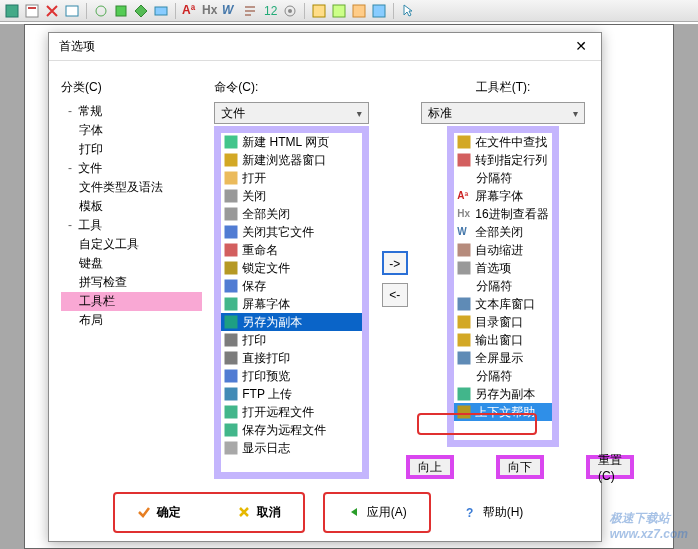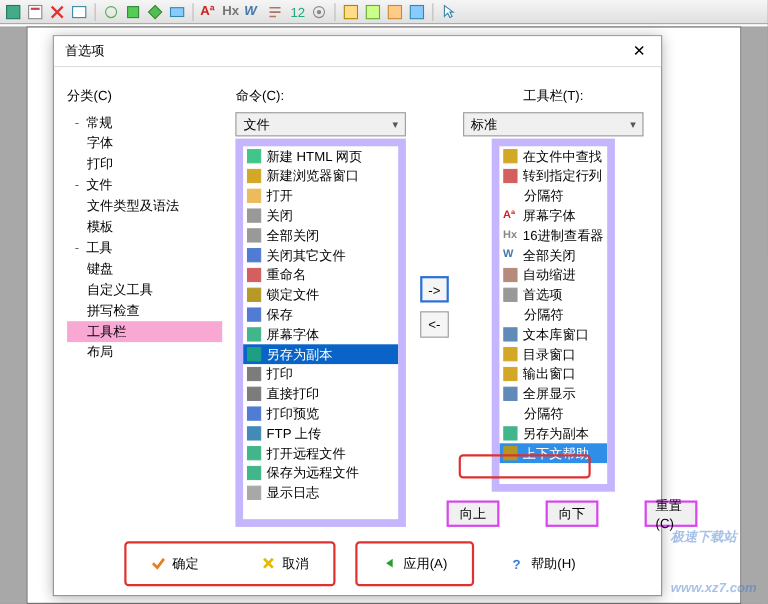--- a/index.html
+++ b/index.html
@@ -36,30 +36,30 @@
 .tree { border: none; }
 .tnode { padding: 1px 0 1px 4px; }
 .tnode .exp { display: inline-block; width: 10px; text-align: center; color: #666; }
 .tnode.sel { background: #f9a8d4; }
 .child { padding-left: 18px; }
 
 .midbtn { width: 26px; height: 24px; border: 1px solid #999; background: #f5f5f5; text-align: center; line-height: 22px; cursor: pointer; }
 .midbtn.sel { border: 2px solid #2a6fd6; }
 
 .btnrow { display: flex; gap: 6px; justify-content: flex-end; margin-top: 8px; padding-right: 2px; }
-.btn { min-width: 48px; height: 24px; border: 2px solid #d946ef; background: #f0f0f0; padding: 0 8px; display: inline-flex; align-items: center; justify-content: center; cursor: pointer; margin-left: 36px; }
+.btn { min-width: 48px; height: 24px; border: 4px solid #d946ef; background: #f0f0f0; padding: 0 8px; display: inline-flex; align-items: center; justify-content: center; cursor: pointer; margin-left: 36px; }
 
 .dlg-foot { position: absolute; bottom: 8px; left: 16px; right: 16px; height: 42px; display: flex; align-items: center; justify-content: center; gap: 18px; }
 .fbtn { display: inline-flex; align-items: center; gap: 6px; padding: 6px 14px; cursor: pointer; }
 .mark-red { border: 2px solid #e03030; border-radius: 4px; }
 .mark-red-abs { position: absolute; border: 2px solid #e03030; border-radius: 4px; pointer-events: none; }
 .fico { width: 14px; height: 14px; display: inline-block; }
 
 .watermark { position: absolute; right: 10px; bottom: 8px; color: rgba(60,120,200,0.45); font-size: 20px; font-weight: bold; font-style: italic; pointer-events: none; }
-.watermark .url { font-size: 12px; display: block; text-align: left; margin-top: 29px; }
+.watermark .url { font-size: 12px; display: block; text-align: left; }
 
 svg { display: block; }
 </style>
 </head>
 <body>
 
 <div class="app-bg">
   <div class="toolbar-top">
     <span class="tb-ico">
         <svg viewBox="0 0 16 16">
@@ -167,22 +167,22 @@
       <div class="col-tree">
         <div class="lbl">分类(C)</div>
         <div id="tree" class="tree">
             <div class="tnode"><span class="exp">-</span> 常规</div>
             <div class="tnode child">字体</div>
             <div class="tnode child">打印</div>
             <div class="tnode"><span class="exp">-</span> 文件</div>
             <div class="tnode child">文件类型及语法</div>
             <div class="tnode child">模板</div>
             <div class="tnode"><span class="exp">-</span> 工具</div>
+            <div class="tnode child">自定义工具</div>
             <div class="tnode child">键盘</div>
-            <div class="tnode child">自定义工具</div>
             <div class="tnode child">拼写检查</div>
             <div class="tnode child sel">工具栏</div>
             <div class="tnode child">布局</div>
           </div>
       </div>
 
       <div class="col-cmd">
         <div class="lbl">命令(C):</div>
         <div class="combo">
           <span>文件</span>
@@ -453,21 +453,21 @@
         <div class="mark-red-abs" style="left:-4px; top:334px; width:120px; height:22px;"></div>
         <div class="btnrow">
           <div class="btn">向上</div>
           <div class="btn">向下</div>
           <div class="btn">重置(C)</div>
         </div>
       </div>
     </div>
 
     <div class="dlg-foot">
-      <div class="mark-red" style="padding:4px 8px; display:flex; gap:28px;">
+      <div class="mark-red" style="padding:4px 8px; display:flex; gap:28px;font-weight:bold;">
         <div class="fbtn">
           <span class="fico">
               <svg viewBox="0 0 14 14">
                 <path d="M2 7 L6 11 L12 3" stroke="#e67e22" stroke-width="2.5" fill="none"></path>
               </svg>
             </span>
           <span>确定</span>
         </div>
         <div class="fbtn">
           <span class="fico">

